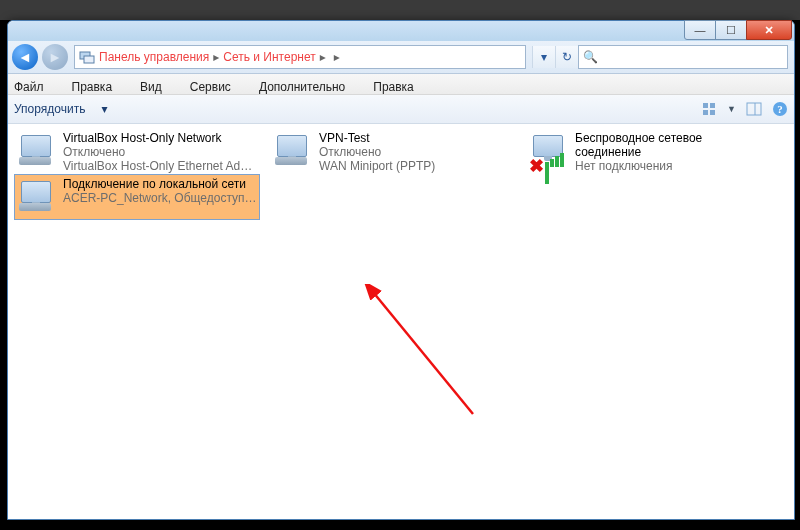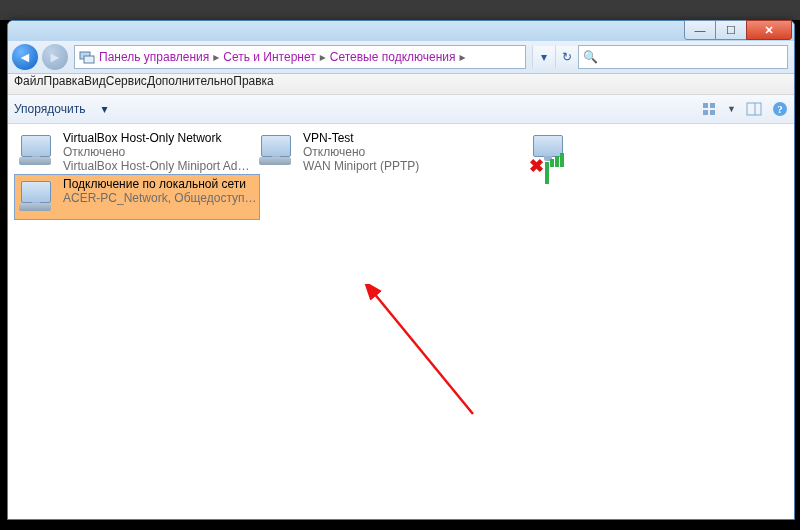--- a/index.html
+++ b/index.html
@@ -11,25 +11,25 @@
   .winbtn{width:30px;height:18px;border:1px solid #6e8fb0;margin-left:-1px;display:flex;align-items:center;justify-content:center;background:linear-gradient(#eaf2fb,#cfe0f1);font-family:Arial;font-size:11px;color:#3a3a3a}
   .winbtn.min{border-radius:0 0 0 3px}
   .winbtn.close{background:linear-gradient(#f08b78,#d94528);color:#fff;border-color:#a03522;border-radius:0 0 3px 0;width:44px;font-weight:bold}
   .navrow{height:32px;background:linear-gradient(#e9f1fa,#dde9f6);display:flex;align-items:center;border-bottom:1px solid #b7c9dd}
   .navcircle{width:26px;height:26px;border-radius:50%;margin-left:4px;display:flex;align-items:center;justify-content:center;color:#fff;font-size:14px}
   .navback{background:radial-gradient(circle at 35% 30%,#6fb6ff,#0a63c7)}
   .navfwd{background:radial-gradient(circle at 35% 30%,#bfd3e8,#8ea9c6);color:#dce7f3}
   .addr{flex:1;height:22px;margin:0 6px;background:#fff;border:1px solid #9fb6cf;display:flex;align-items:center;padding:0 4px;position:relative}
   .addricon{width:16px;height:16px;margin-right:4px;display:inline-flex;align-items:center;justify-content:center}
   .crumbsep{color:#666;padding:0 4px}
-  .crumb{color:#a21caf;white-space:nowrap}
+  .crumb{color:#ef4444;white-space:nowrap}
   .addr-ref{width:22px;height:22px;border-left:1px solid #cbd9e8;display:flex;align-items:center;justify-content:center;color:#2a5a9c;background:linear-gradient(#f5f9fd,#e3edf7)}
   .search{width:200px;height:22px;margin-right:6px;background:#fff;border:1px solid #9fb6cf;display:flex;align-items:center;padding:0 4px;color:#7a7a7a;font-style:italic}
   .search .mag{margin-right:4px;font-style:normal;color:#3a6aa7}
-  .menubar{height:20px;background:linear-gradient(#f7f7f7,#ececec);border-bottom:1px solid #d8d8d8;display:flex;align-items:flex-start;padding-left:6px;gap:0;color:#222}
+  .menubar{height:20px;background:linear-gradient(#f7f7f7,#ececec);border-bottom:1px solid #d8d8d8;display:flex;align-items:flex-end;padding-left:6px;gap:28px;color:#222}
   .toolbar{height:28px;background:linear-gradient(#f6f9fd,#e7eef7);border-bottom:1px solid #d0dbe7;display:flex;align-items:center;padding:0 6px;color:#1d3f72;justify-content:space-between}
   .tool-left{display:flex;align-items:center}
   .org{display:flex;align-items:center;gap:16px}
   .tool-right{display:flex;align-items:center;gap:10px;color:#3a5f8e}
   .ico16{width:16px;height:16px;display:inline-flex;align-items:center;justify-content:center}
   .content{position:relative;background:#fff;height:356px;overflow:hidden}
   .conn{position:absolute;width:240px;display:flex;padding:2px;border:1px solid transparent}
   .conn.selected{background:#fdba74;border:1px solid #7da2ce}
   .conn .cicon{width:40px;height:40px;margin-right:6px;position:relative;flex-shrink:0}
   .conn .lines{overflow:hidden}
@@ -69,21 +69,20 @@
         <span class="addricon">
           <svg width="16" height="16">
               <rect x="1" y="3" width="10" height="7" fill="#bcd6ef" stroke="#5a80a8"></rect>
               <rect x="5" y="7" width="10" height="7" fill="#e7effa" stroke="#5a80a8"></rect>
             </svg>
         </span>
         <span class="crumb">Панель управления</span>
         <span class="crumbsep">▸</span>
         <span class="crumb">Сеть и Интернет</span>
         <span class="crumbsep">▸</span>
-        <span class="crumb">Сетевые подключения</span>
         <span class="crumbsep">▸</span>
       </div>
       <div class="addr-ref">▾</div>
       <div class="addr-ref">↻</div>
       <div class="search">
         <span class="mag">🔍</span>
       </div>
     </div>
 
     <div class="menubar">
@@ -130,41 +129,45 @@
     <div class="content">
 
       <div class="conn" style="left:6px;top:4px">
         <div class="cicon">
             <div class="monitor"></div>
             <div class="cable"></div>
           </div>
         <div class="lines">
           <div class="l1">VirtualBox Host-Only Network</div>
           <div class="l2">Отключено</div>
-          <div class="l3">VirtualBox Host-Only Miniport Ad…</div>
+          <div class="l3">VirtualBox Host-Only Ethernet Ad…</div>
         </div>
       </div>
 
-      <div class="conn" style="left:246px;top:4px">
+      <div class="conn" style="left:262px;top:4px">
         <div class="cicon">
             <div class="monitor"></div>
             <div class="cable"></div>
           </div>
         <div class="lines">
           <div class="l1">VPN-Test</div>
           <div class="l2">Отключено</div>
           <div class="l3">WAN Miniport (PPTP)</div>
         </div>
       </div>
 
       <div class="conn" style="left:518px;top:4px">
         <div class="cicon">
           <div class="monitor"></div>
           <div class="redx">✖</div>
           <div class="bars" style="left:16px"><span class="b1"></span><span class="b2"></span><span class="b3"></span><span class="b4"></span><span class="b5"></span></div>
+        </div>
+        <div class="lines">
+          <div class="l1">Беспроводное сетевое соединение</div>
+          <div class="l2">Нет подключения</div>
         </div>
       </div>
 
       <div class="conn selected" style="left:6px;top:50px">
         <div class="cicon">
             <div class="monitor"></div>
             <div class="cable"></div>
           </div>
         <div class="lines">
           <div class="l1">Подключение по локальной сети</div>

